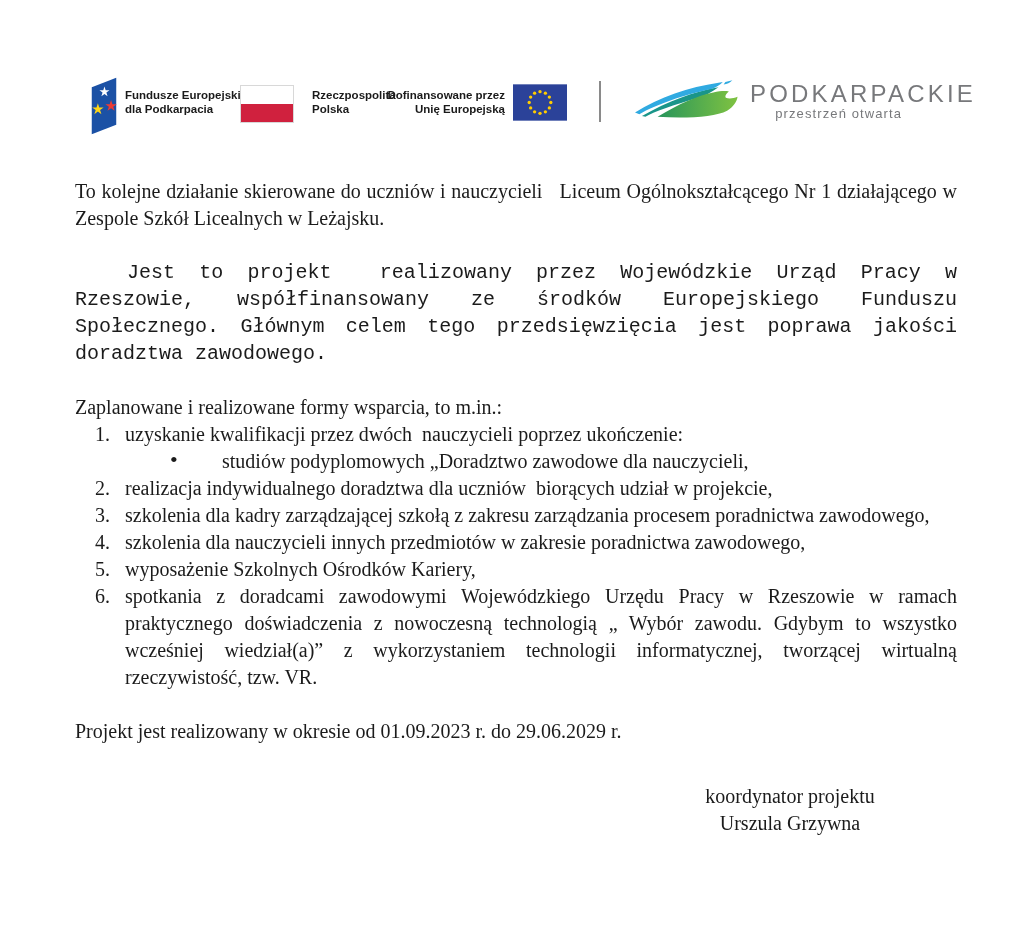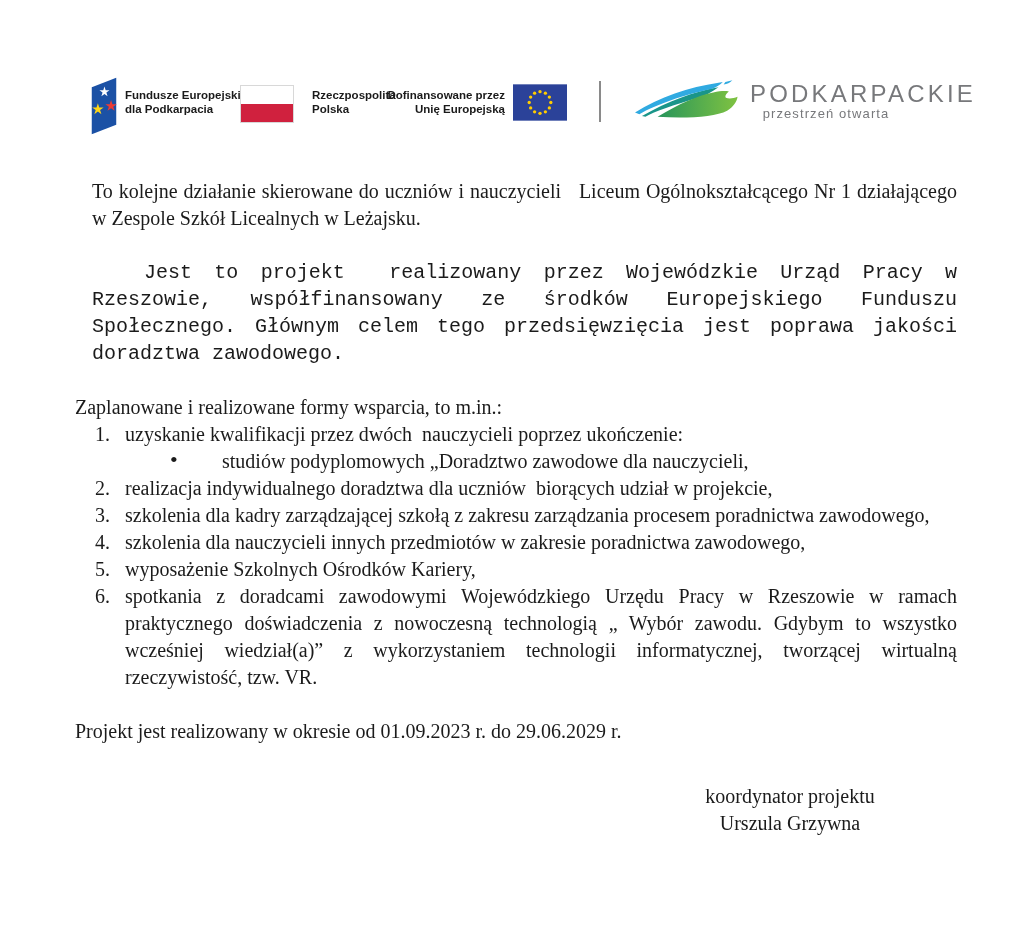--- a/index.html
+++ b/index.html
@@ -30,29 +30,29 @@
     box-sizing: border-box; border: 1px solid var(--flag-border, #d8d8d8);
     background: linear-gradient(to bottom, #ffffff 50%, var(--flag-red, #d0213e) 50%);
   }
   .rp-text  { left: 312px; top: 88px; }
   .eu-text  { left: 375px; top: 88px; width: 130px; text-align: right; }
   .eu-flag  { position: absolute; left: 513px; top: 84px; width: 54px; height: 37px; }
   .sep      { position: absolute; left: 599px; top: 81px; width: 2px; height: 41px; background: var(--separator-gray, #8a8a8a); }
   .pk-swoosh{ position: absolute; left: 635px; top: 79px; width: 113px; height: 39px; }
   .pk-text  { position: absolute; left: 750px; top: 83px; width: 186px; font-family: "Liberation Sans", sans-serif; color: var(--logo-gray, #77787b); }
   .pk-title { font-size: 24px; line-height: 22px; letter-spacing: 3.2px; white-space: nowrap; }
-  .pk-sub   { font-size: 13px; line-height: 15px; letter-spacing: 1.1px; margin-top: 1px; text-align: center; padding-right: 34px; white-space: nowrap; }
+  .pk-sub   { font-size: 13px; line-height: 15px; letter-spacing: 1.1px; margin-top: 1px; text-align: right; padding-right: 34px; white-space: nowrap; }
 
   
   .content {
     position: absolute; left: 75px; top: 178px; width: 882px;
     font-size: 20px; line-height: 27px;
   }
   .para { margin: 0; white-space: pre-wrap; }
-  .justify { text-align: justify; margin-left: 17px; }
+  .justify { text-align: justify; }
   .indent { text-indent: 52px; font-family: Liberation Mono, monospace; }
   .mt { margin-top: 27px; }
 
   .li { position: relative; padding-left: 50px; text-align: justify; }
   .li-text { white-space: pre-wrap; text-align: right; }
   .num { position: absolute; left: 20px; top: 0; }
   .bullet-row { padding-left: 147px; text-align: left; }
   .blt { position: absolute; left: 95px; top: -2px; font-size: 22px; }
 
   .signature { margin-top: 38px; margin-left: 565px; width: 300px; text-align: center; }

